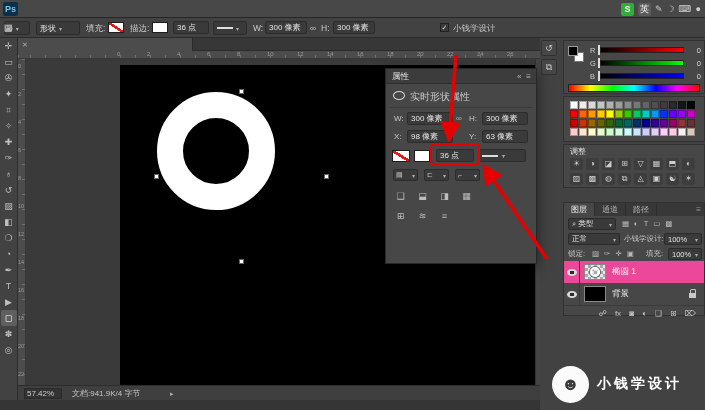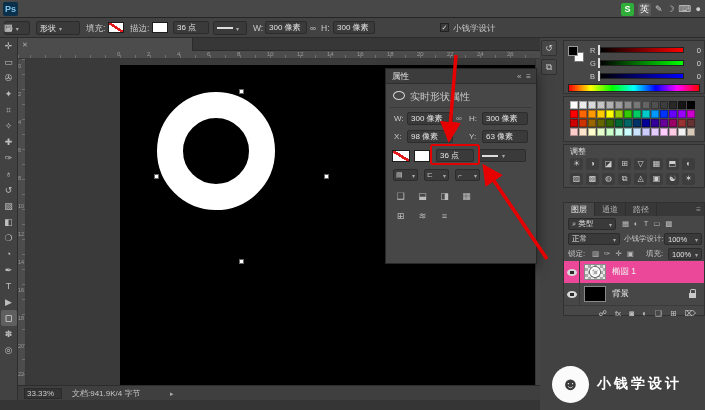--- a/index.html
+++ b/index.html
@@ -556,21 +556,21 @@
         <span class="lbicon">fx</span>
         <span class="lbicon">◙</span>
         <span class="lbicon">◐</span>
         <span class="lbicon">❏</span>
         <span class="lbicon">⊞</span>
         <span class="lbicon">⌦</span>
       </div>
   </div>
 
   <div id="statusbar">
-    <span id="zoomfield">33.33%</span>
+    <span id="zoomfield">57.42%</span>
     <span id="docinfo">文档:941.9K/4 字节</span>
     <span id="status-expand">▸</span>
   </div>
   <div id="bottomstrip"></div>
 
   <div id="redbox"></div>
   <svg id="anno" width="705" height="410">
     <defs>
       <marker id="arrowred" markerWidth="7" markerHeight="7" refX="5.2" refY="3" orient="auto">
         <path d="M0,0 L6,3 L0,6 Z" fill="#e60000"></path>

